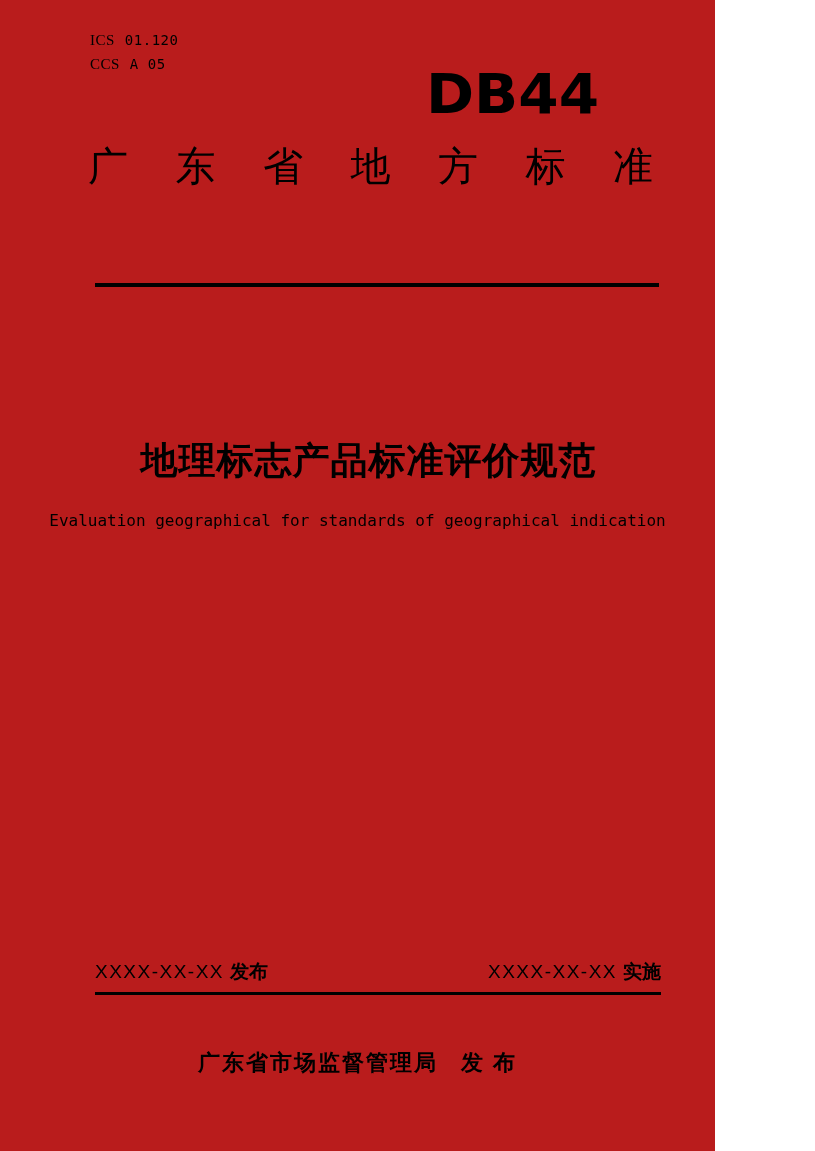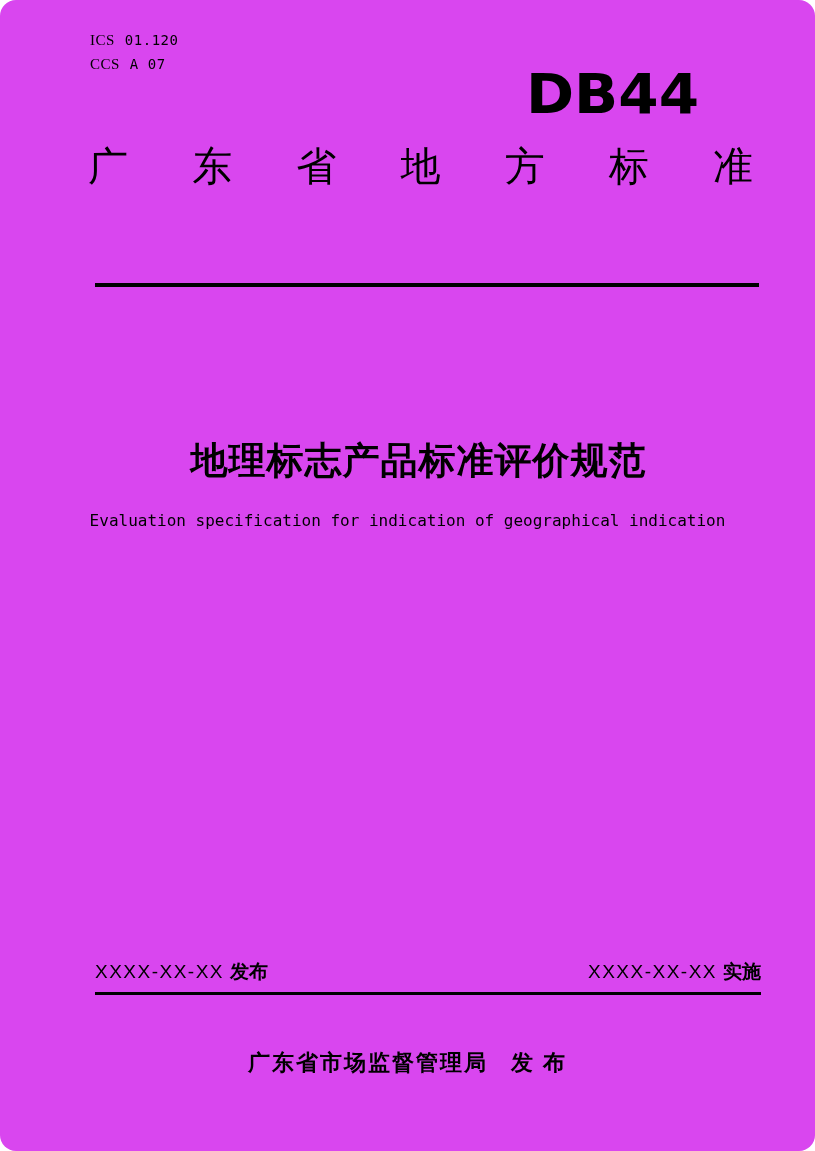--- a/index.html
+++ b/index.html
@@ -1,24 +1,23 @@
 <!DOCTYPE html>
 <html><head>
 <meta charset="utf-8">
 <style>
   html, body { margin: 0; padding: 0; background: #ffffff; }
   .page {
     position: relative;
-    width: 815px;
+    width: 715px;
     height: 1151px;
-    background: #d946ef;
+    background: #b91c1c;
     color: #000000;
     font-family: "Liberation Sans", sans-serif;
     overflow: hidden;
-    border-radius: 16px;
   }
 
   
   .ics-block {
     position: absolute;
     left: 90px;
     top: 28px;
     font-size: 15px;
     line-height: 24px;
     letter-spacing: 0.5px;
@@ -157,42 +156,42 @@
 </head>
 <body>
 
 <div class="page">
 
   <div class="ics-block">
     <div>
       <span class="code-label">ICS</span><span class="code-value">01.120</span>
     </div>
     <div>
-      <span class="code-label">CCS</span><span class="code-value">A 07</span>
+      <span class="code-label">CCS</span><span class="code-value">A 05</span>
     </div>
   </div>
 
   <div class="logo">DB44</div>
 
   <div class="standard-name">
     <span>广</span>
     <span>东</span>
     <span>省</span>
     <span>地</span>
     <span>方</span>
     <span>标</span>
     <span>准</span>
   </div>
 
 
   <div class="rule-top"></div>
 
   <div class="title-cn">地理标志产品标准评价规范</div>
 
-  <div class="title-en">Evaluation specification for indication of geographical indication</div>
+  <div class="title-en">Evaluation geographical for standards of geographical indication</div>
 
 
   <div class="dates-row">
     <div>
       <span class="date-value">XXXX-XX-XX</span><span class="date-label">发布</span>
     </div>
     <div>
       <span class="date-value">XXXX-XX-XX</span><span class="date-label">实施</span>
     </div>
   </div>

